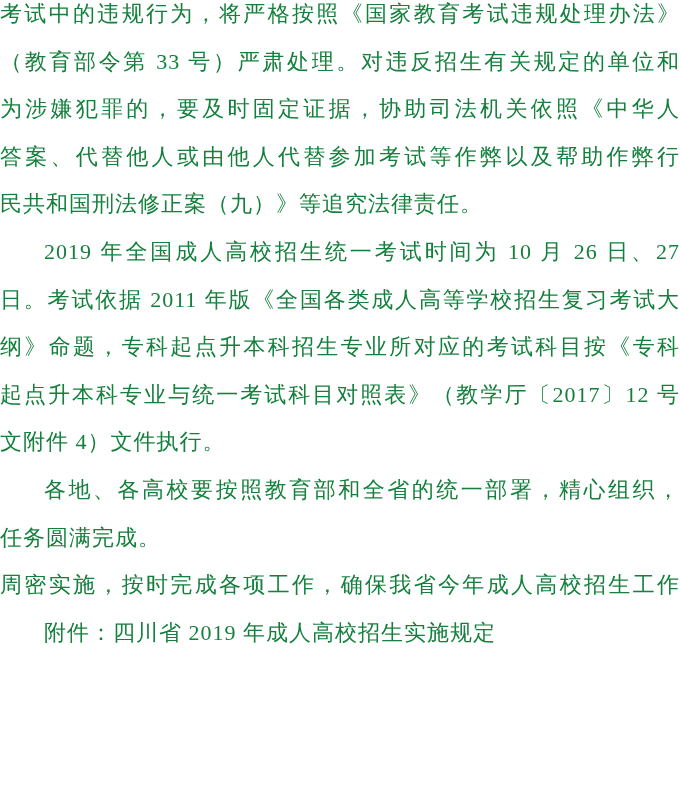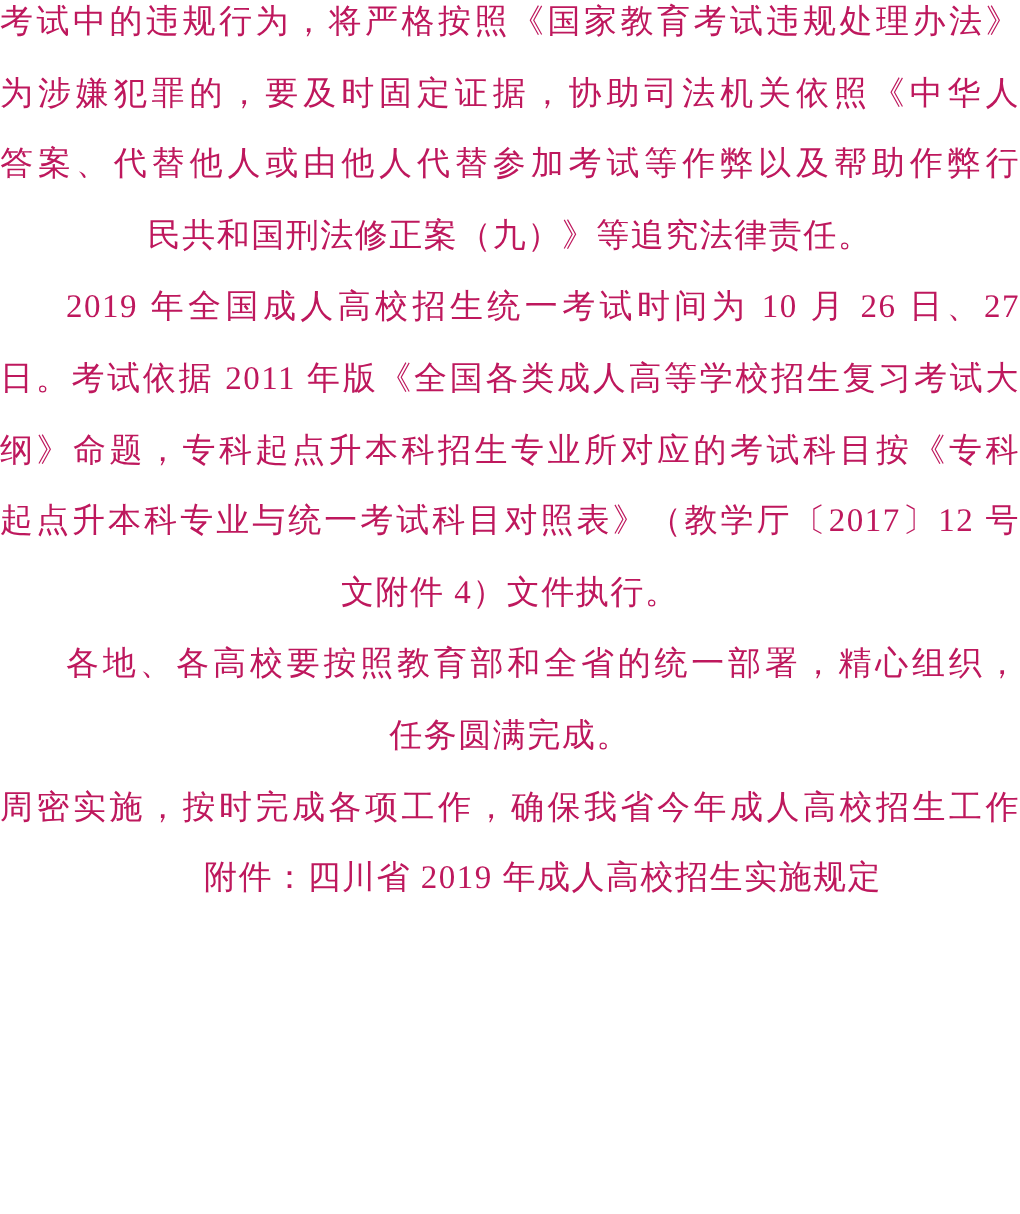--- a/index.html
+++ b/index.html
@@ -23,37 +23,38 @@
   .document-body {
     margin-top: -10px;
   }
   .text-line {
     height: 47.6px;
     line-height: 47.6px;
     font-size: 22px;
     letter-spacing: 1px;
     white-space: normal;
     overflow: hidden;
-    text-align: center;
+    text-align: left;
   }
   .text-line.justify {
     text-align: justify;
     text-align-last: justify;
     text-justify: inter-character;
   }
   .text-line.indent {
     text-indent: 2em;
   }
 </style>
 </head>
 <body style="background: rgb(255, 255, 255);">
 
-<div class="document-page" style="background: rgb(255, 255, 255); color: #be185d;">
+<div class="document-page" style="background: rgb(255, 255, 255); color: #15803d;">
   <div class="document-body">
       <div class="text-line justify">考试中的违规行为，将严格按照《国家教育考试违规处理办法》</div>
+      <div class="text-line justify">（教育部令第 33 号）严肃处理。对违反招生有关规定的单位和</div>
       <div class="text-line justify">为涉嫌犯罪的，要及时固定证据，协助司法机关依照《中华人</div>
       <div class="text-line justify">答案、代替他人或由他人代替参加考试等作弊以及帮助作弊行</div>
       <div class="text-line">民共和国刑法修正案（九）》等追究法律责任。</div>
       <div class="text-line justify indent">2019 年全国成人高校招生统一考试时间为 10 月 26 日、27</div>
       <div class="text-line justify">日。考试依据 2011 年版《全国各类成人高等学校招生复习考试大</div>
       <div class="text-line justify">纲》命题，专科起点升本科招生专业所对应的考试科目按《专科</div>
       <div class="text-line justify">起点升本科专业与统一考试科目对照表》（教学厅〔2017〕12 号</div>
       <div class="text-line">文附件 4）文件执行。</div>
       <div class="text-line justify indent">各地、各高校要按照教育部和全省的统一部署，精心组织，</div>
       <div class="text-line">任务圆满完成。</div>

